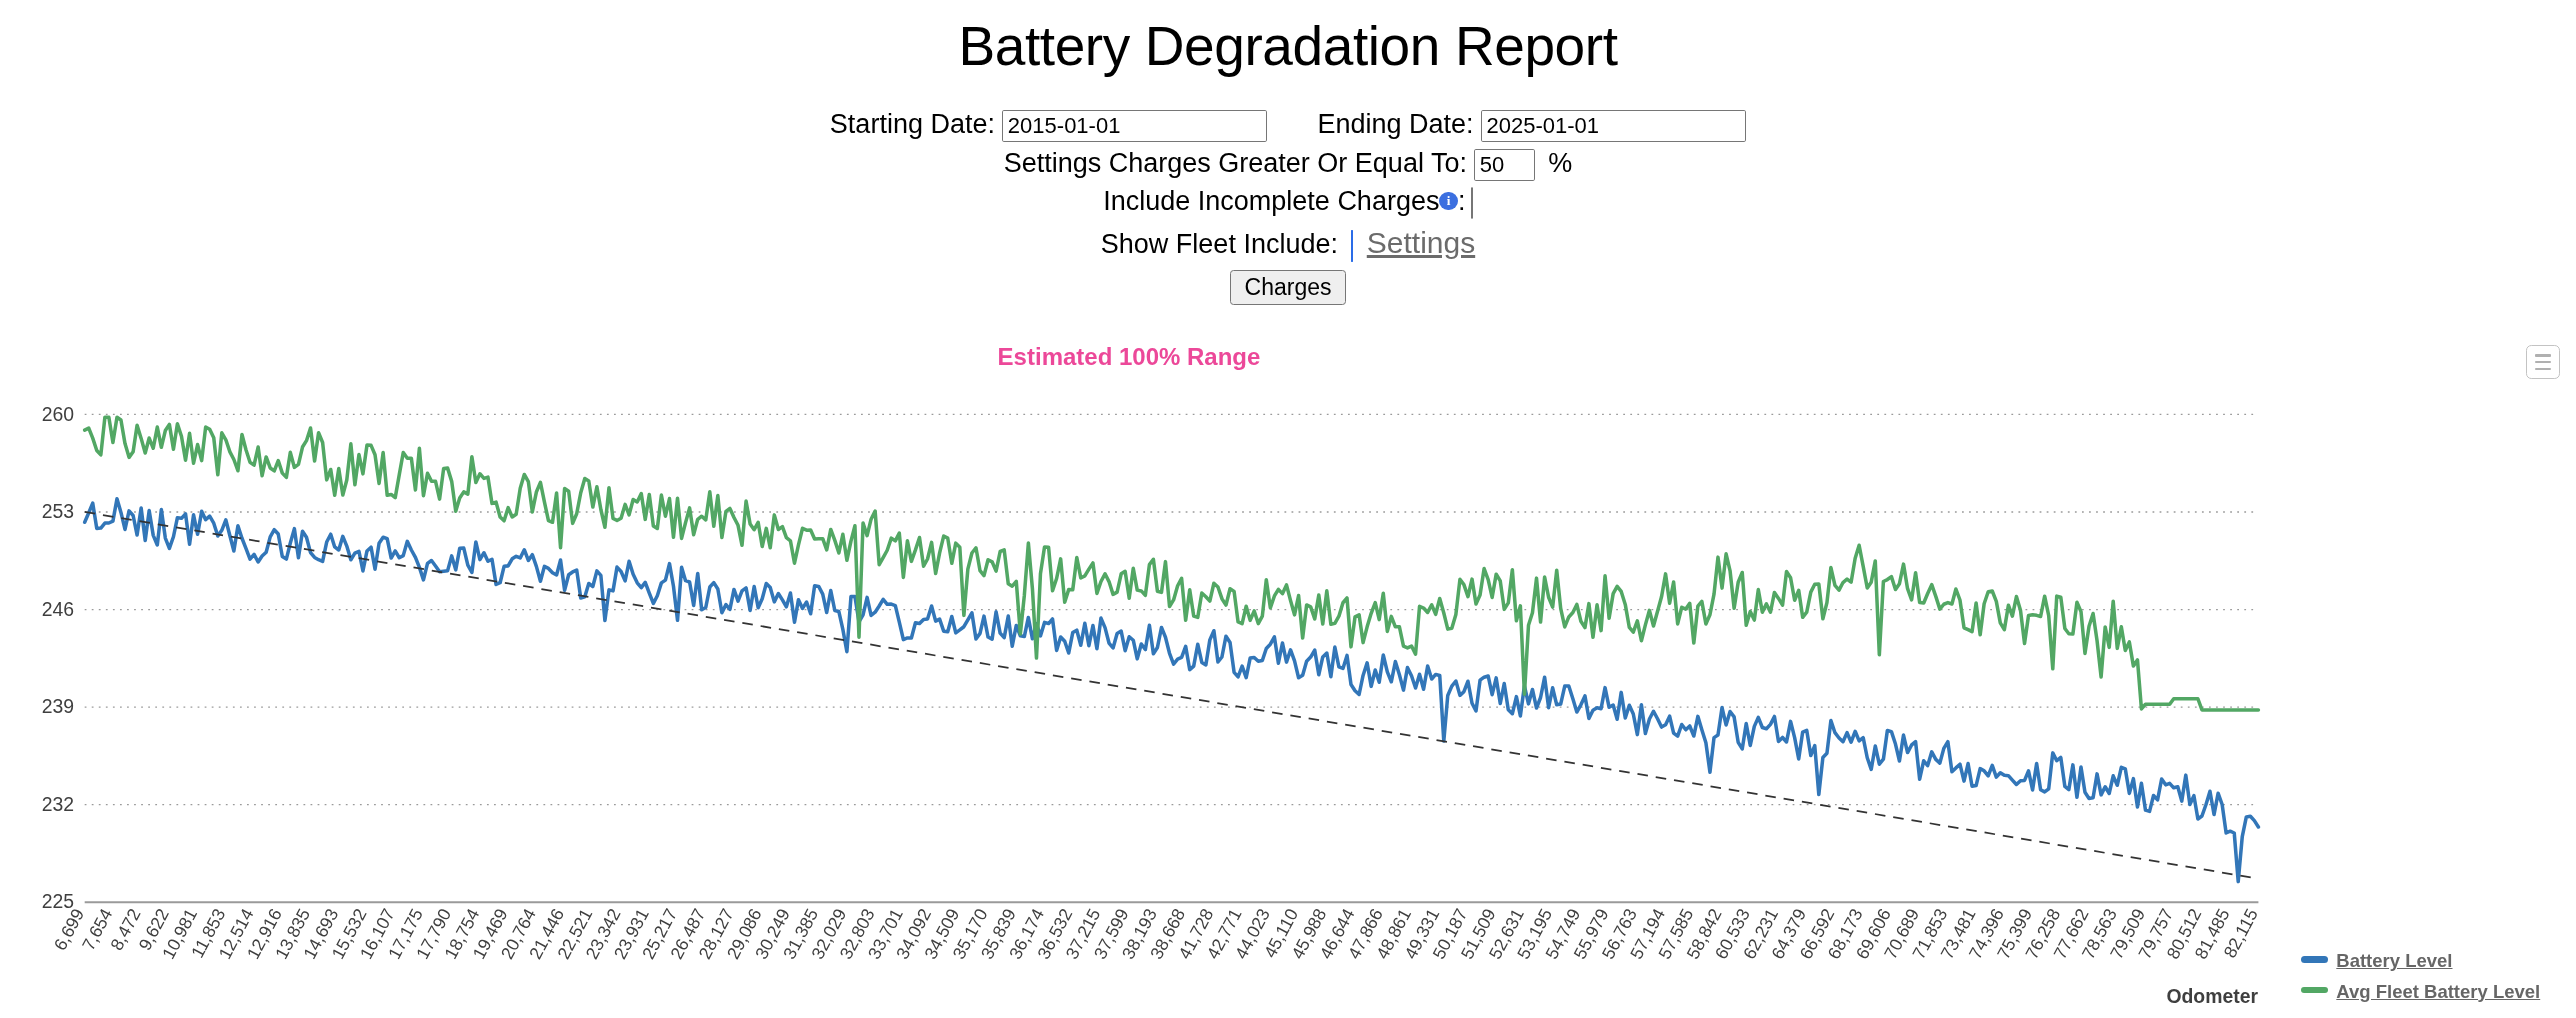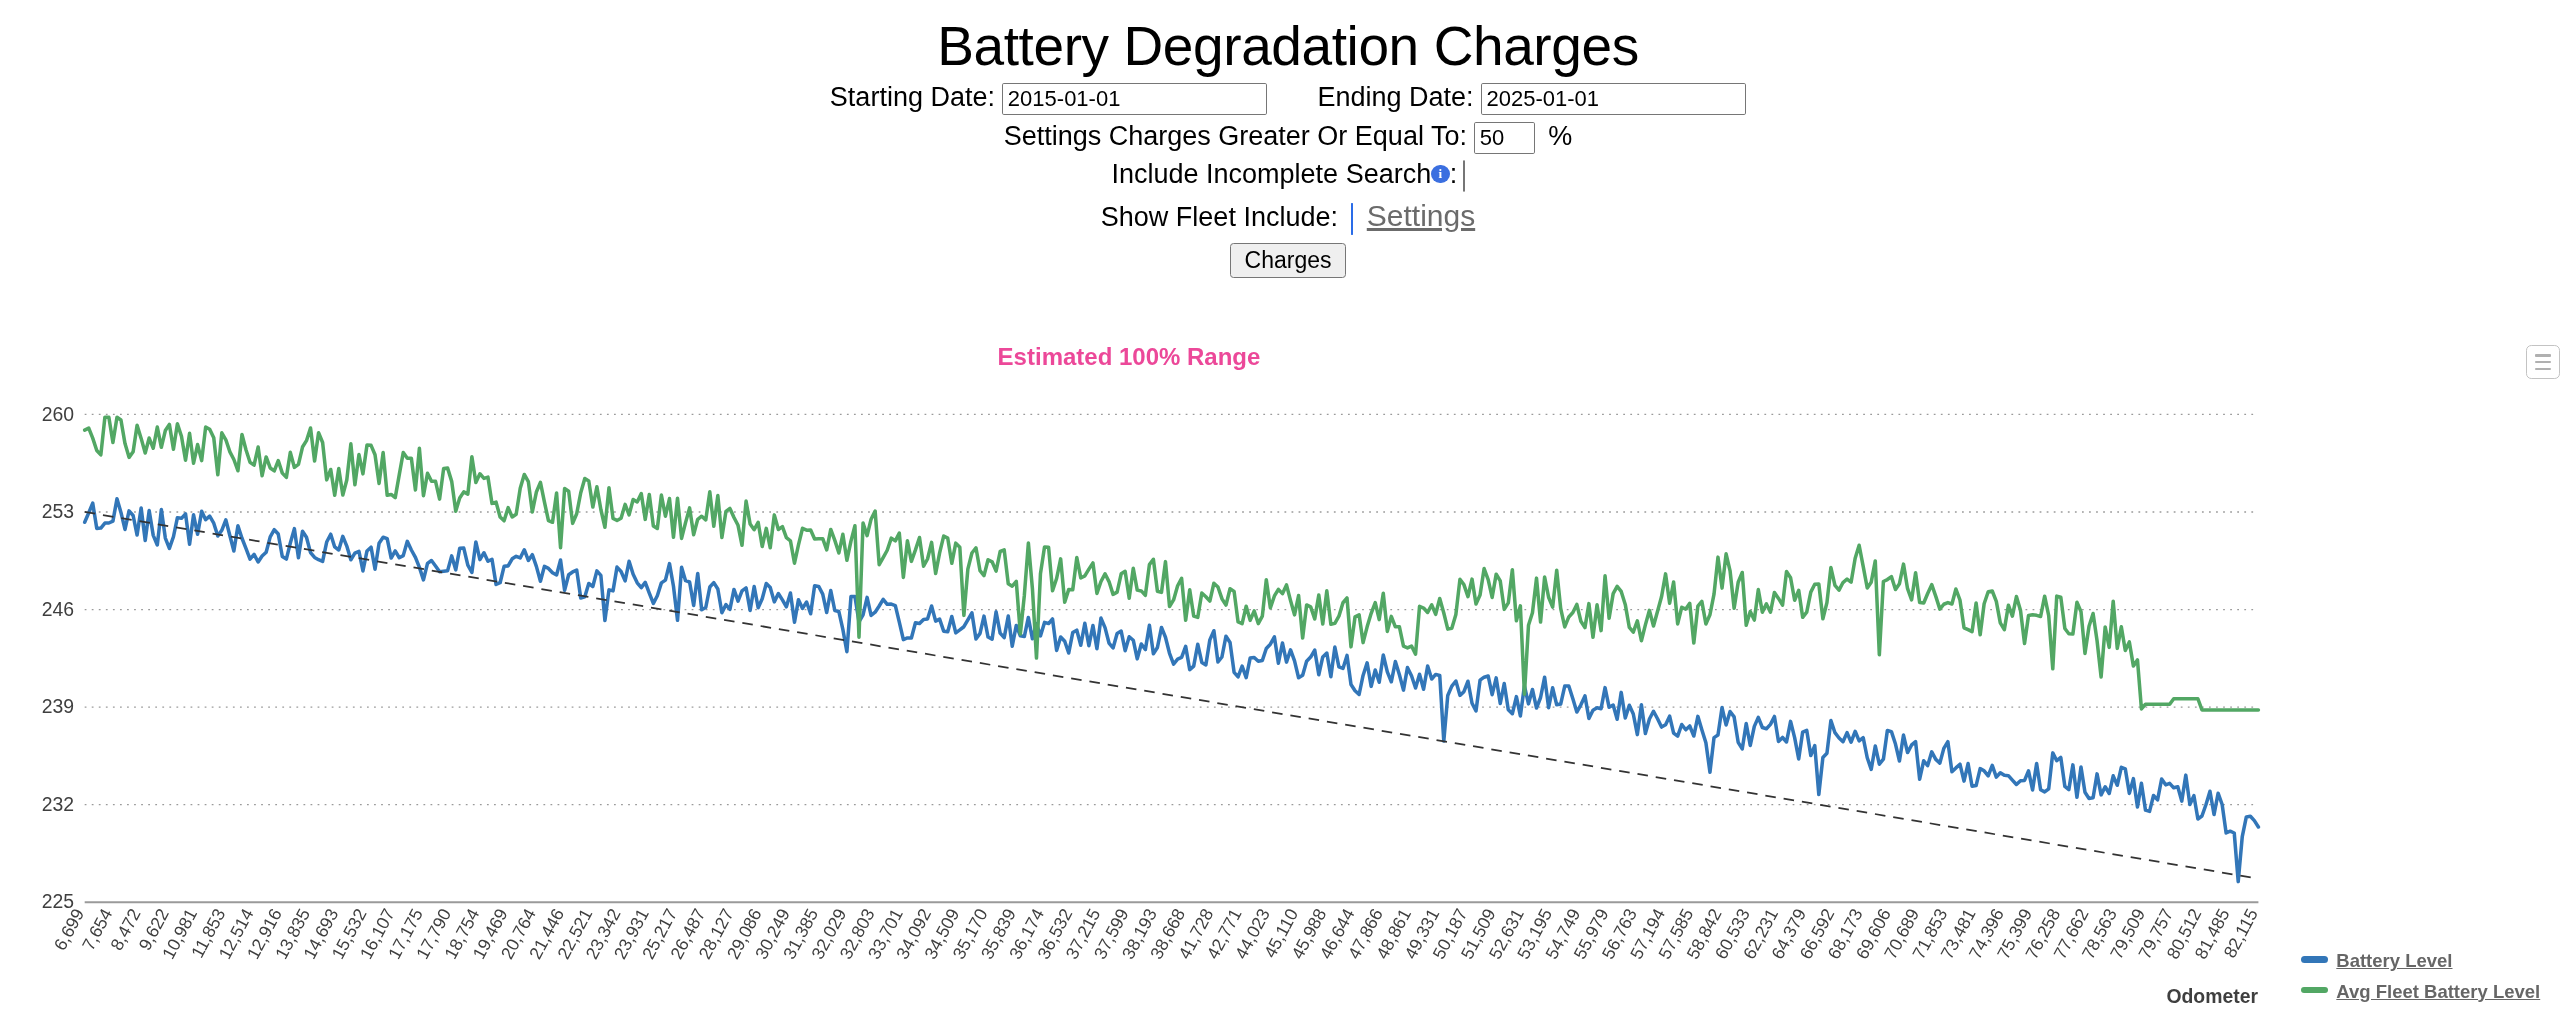--- a/index.html
+++ b/index.html
@@ -20,21 +20,21 @@
   .page-title {
     text-align: center;
     font-size: 55px;
     font-weight: normal;
     line-height: 1;
     margin: 19.4px 0 0 0;
     letter-spacing: -0.4px;
   }
 
   .form-area {
-    margin-top: 4px;
+    margin-top: 31px;
     text-align: center;
     font-size: 27px;
     line-height: 1.42;
   }
   .form-row {
     white-space: nowrap;
     display: block;
     margin: 0;
     padding: 0;
   }
@@ -191,40 +191,40 @@
     width: 2258px;
     text-align: right;
     font-size: 19.4px;
     font-weight: bold;
     color: #3f3f3f;
   }
 </style>
 </head>
 <body>
 
-<h1 class="page-title">Battery Degradation Charges</h1>
+<h1 class="page-title">Battery Degradation Report</h1>
 
 <div class="form-area">
 
   <div class="form-row">
     <span class="form-label">Starting Date:</span>
     <input class="text-input date-input" type="text" value="2015-01-01" style="">
     <span style="display:inline-block;width:35px"></span>
     <span class="form-label">Ending Date:</span>
     <input class="text-input date-input" type="text" value="2025-01-01" style="">
   </div>
 
   <div class="form-row">
     <span class="form-label">Settings Charges Greater Or Equal To:</span>
     <input class="text-input pct-input" type="text" value="50" style="">
     <span class="pct-sign">%</span>
   </div>
 
   <div class="form-row">
-    <span class="form-label">Include Incomplete Search</span><span class="info-icon">i</span><span class="form-label">:</span>
+    <span class="form-label">Include Incomplete Charges</span><span class="info-icon">i</span><span class="form-label">:</span>
     <span class="cbox"></span>
   </div>
 
   <div class="form-row">
     <span class="form-label">Show Fleet Include:</span>
     <span class="cbox checked"></span>
     <span class="settings-link">Settings</span>
   </div>
 
   <div class="form-row">

